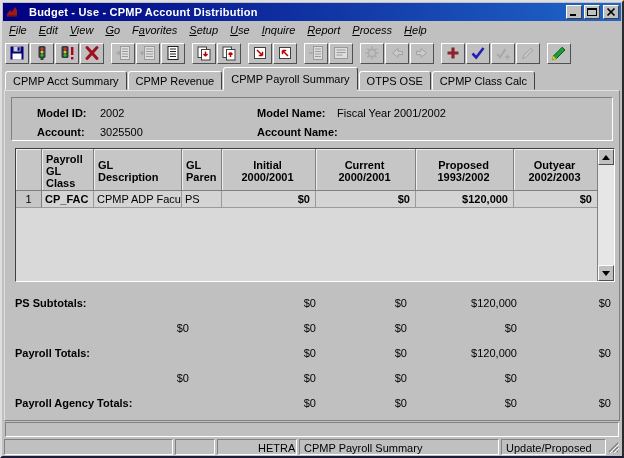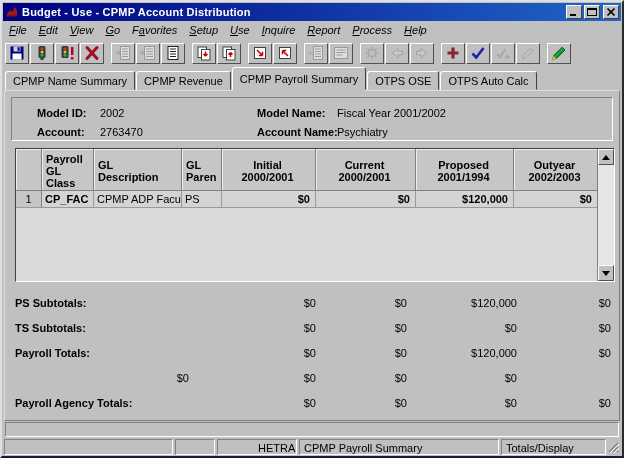--- a/index.html
+++ b/index.html
@@ -14,21 +14,21 @@
     border:2px solid; border-color:#dfdfdf #2a2a2a #1a1a3a #dfdfdf;
     display:flex; flex-direction:column; position:relative; overflow:hidden;
   }
   
   .titlebar{
     height:18px; margin:1px; display:flex; align-items:center; padding:0 2px;
     background:linear-gradient(to right, var(--titlebar-start), var(--titlebar-end));
     color:#fff; font-weight:bold; flex:0 0 auto;
   }
   .titlebar .app-ico{width:14px;height:14px;margin-right:3px;display:inline-flex;}
-  .titlebar .ttl{flex:1; letter-spacing:.2px; white-space:nowrap; overflow:hidden;}
+  .titlebar .ttl{flex:1; letter-spacing:.2px; white-space:nowrap; overflow:hidden;margin-left:7px;}
   .winbtn{
     width:16px;height:14px;background:var(--chrome);margin-left:2px;
     border:1px solid;border-color:#fff #404040 #404040 #fff;
     display:inline-flex;align-items:center;justify-content:center;flex:0 0 auto;
   }
   
   .menubar{height:17px; display:flex; align-items:center; padding:0 1px; flex:0 0 auto;}
   .menuitem{padding:1px 6px 2px 6px; white-space:nowrap; cursor:default;font-style:italic;}
   .menuitem u{text-decoration:underline;}
   
@@ -346,57 +346,56 @@
             <svg width="16" height="16" viewBox="0 0 16 16">
               <path d="M5.2 13.8L14 5l-2.8-2.8L2.4 11z" fill="#18a038" stroke="#0a5a20"></path>
               <path d="M2.4 11l2.8 2.8L1 15z" fill="#e8e040" stroke="#a0a020"></path>
             </svg>
           </span>
         </span>
       </span>
     </div>
 
   <div class="tabbar" id="tabbar">
-      <span class="tab">CPMP Name Summary</span>
+      <span class="tab">CPMP Acct Summary</span>
       <span class="tab">CPMP Revenue</span>
       <span class="tab active">CPMP Payroll Summary</span>
       <span class="tab">OTPS OSE</span>
-      <span class="tab">OTPS Auto Calc</span>
+      <span class="tab">CPMP Class Calc</span>
     </div>
 
   <div class="content">
 
     <div class="infopanel">
       <span class="lbl">Model ID:</span>
       <span class="val">2002</span>
       <span class="lbl">Model Name:</span>
       <span class="val">Fiscal Year 2001/2002</span>
       <span class="lbl">Account:</span>
-      <span class="val">2763470</span>
+      <span class="val">3025500</span>
       <span class="lbl">Account Name:</span>
-      <span class="val">Psychiatry</span>
     </div>
 
     <div class="grid">
       <div class="grid-main">
         <div class="grid-header" id="gridheader">
             <div class="hcell"></div>
             <div class="hcell">Payroll
 GL
 Class</div>
             <div class="hcell">GL
 Description</div>
             <div class="hcell">GL
 Paren</div>
             <div class="hcell center">Initial
 2000/2001</div>
             <div class="hcell center">Current
 2000/2001</div>
             <div class="hcell center">Proposed
-2001/1994</div>
+1993/2002</div>
             <div class="hcell center">Outyear
 2002/2003</div>
           </div>
         <div id="gridrows">
             <div class="grid-row">
               <div class="gcell num">1</div>
               <div class="gcell bold">CP_FAC</div>
               <div class="gcell">CPMP ADP Facul</div>
               <div class="gcell">PS</div>
               <div class="gcell money">$0</div>
@@ -420,21 +419,20 @@
 
     <div class="totals" id="totals">
         <div class="trow">
           <span class="tlabel">PS Subtotals:</span>
           <span class="tval">$0</span>
           <span class="tval">$0</span>
           <span class="tval">$120,000</span>
           <span class="tval">$0</span>
         </div>
         <div class="trow">
-          <span class="tlabel">TS Subtotals:</span>
           <span class="tval">$0</span>
           <span class="tval">$0</span>
           <span class="tval">$0</span>
           <span class="tval">$0</span>
         </div>
         <div class="trow">
           <span class="tlabel">Payroll Totals:</span>
           <span class="tval">$0</span>
           <span class="tval">$0</span>
           <span class="tval">$120,000</span>
@@ -457,21 +455,21 @@
 
   </div>
 
   <div class="messagebar"></div>
 
   <div class="statusbar">
     <span class="scell spacer"></span>
     <span class="scell c1"></span>
     <span class="scell c2">HETRAIN</span>
     <span class="scell c3">CPMP Payroll Summary</span>
-    <span class="scell c4">Totals/Display</span>
+    <span class="scell c4">Update/Proposed</span>
     <span class="grip">
       <svg width="13" height="14" viewBox="0 0 13 14">
           <path d="M11 3L2 12M11 7L6 12M11 11l-1 1" stroke="#808080" stroke-width="1.4"></path>
           <path d="M12 4L3 13M12 8L7 13" stroke="#fff" stroke-width="1"></path>
         </svg>
     </span>
   </div>
 
 </div>
 

